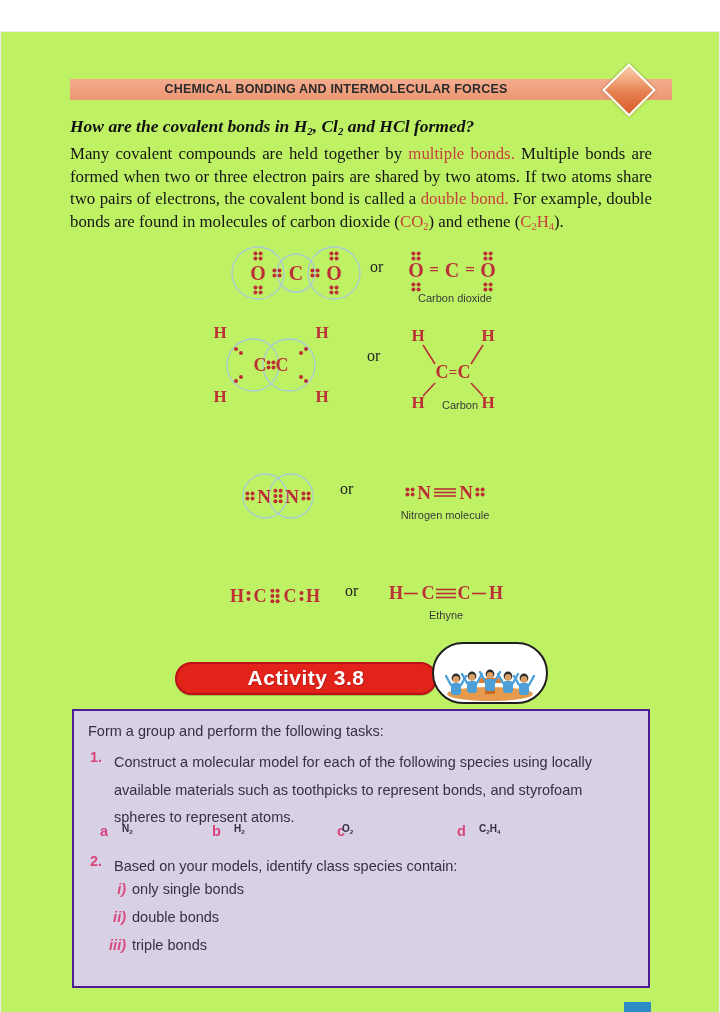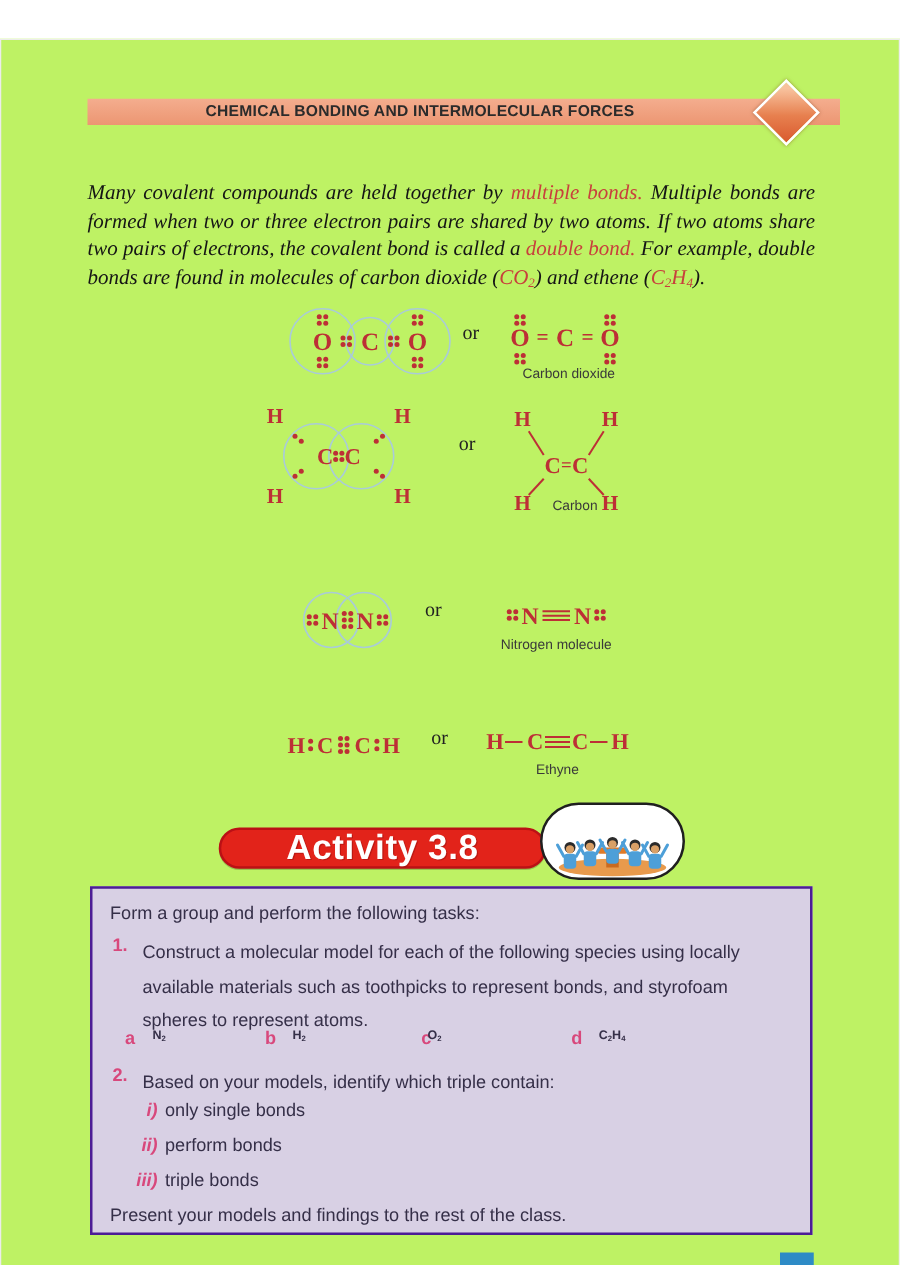--- a/index.html
+++ b/index.html
@@ -10,40 +10,40 @@
   .banner{position:absolute;left:70px;top:48px;width:602px;height:21px;
     background:linear-gradient(#f4ad8e,#ec9672);}
   .banner-title{display:block;text-align:center;padding-right:70px;line-height:21px;
     font-family:"Liberation Sans",sans-serif;font-weight:bold;font-size:12.5px;color:#2b2b2b;letter-spacing:.2px;}
   .diamond{position:absolute;left:610px;top:40px;width:34px;height:34px;transform:rotate(45deg);
     background:linear-gradient(135deg,#f8c29e 10%,#e7804f 55%,#d95a2e 100%);
     border:2.5px solid #fff;box-shadow:0 0 3px rgba(120,60,20,.5);}
 
   
   .heading{position:absolute;left:70px;top:85px;width:582px;font-size:17.5px;font-weight:bold;font-style:italic;color:#111;}
-  .para{position:absolute;left:70px;width:582px;font-size:16.8px;line-height:22.5px;color:#151515;text-align:justify;font-style:italic;}
+  .para{position:absolute;left:70px;width:582px;font-size:16.8px;line-height:22.5px;color:#151515;text-align:justify;}
   #para1{top:112px;} #para2{top:385px;} #para3{top:496px;}
   .red{color:#c8403c;}
   sub{font-size:.62em;vertical-align:-.28em;line-height:0;}
 
   .or{position:absolute;font-size:16px;color:#222;}
 
   
   .dg{position:absolute;}
   .atom{font-family:"Liberation Serif",serif;font-weight:bold;fill:#bd2f36;}
   .orb{fill:none;stroke:#a9cbd9;stroke-width:1.3;}
   .dot{fill:#bd2f36;}
   .bond{stroke:#bd2f36;stroke-width:1.6;fill:none;}
   .cap{font-family:"Liberation Sans",sans-serif;font-size:11px;fill:#3a3a3a;font-weight:normal;}
 
   
   .act-pill{position:absolute;left:175px;top:631px;width:262px;height:33px;border-radius:18px;
     background:#e2231a;border:2.5px solid #bb1015;box-sizing:border-box;box-shadow:0 1px 0 rgba(0,0,0,.2);}
   .act-pill span{display:block;text-align:center;line-height:28px;color:#fff;font-family:"Liberation Sans",sans-serif;
-    font-weight:bold;font-size:28px;letter-spacing:.5px;text-shadow:1px 1px 0 rgba(130,10,10,.4);}
+    font-weight:bold;font-size:21px;letter-spacing:.5px;text-shadow:1px 1px 0 rgba(130,10,10,.4);}
   .act-illo{position:absolute;left:432px;top:611px;width:116px;height:62px;border:2px solid #1f1f1f;border-radius:31px;
     background:#fff;box-sizing:border-box;overflow:hidden;}
 
   
   .act-box{position:absolute;left:72px;top:678px;width:578px;height:279px;box-sizing:border-box;
     background:#d8d0e4;border:2px solid #4c1d95;font-family:"Liberation Sans",sans-serif;color:#352f48;font-size:14.5px;}
   .act-box .row{position:absolute;}
   .pink{color:#d8487c;font-weight:bold;}
   .item{display:flex;}
   .item .num{width:24px;flex:none;}
@@ -58,20 +58,21 @@
 </head>
 <body>
 
 <div class="page">
 
   <div class="banner">
     <span class="banner-title">CHEMICAL BONDING AND INTERMOLECULAR FORCES</span>
   </div>
   <div class="diamond"></div>
 
+  <div class="heading"><span>How are the covalent bonds in </span><span>H</span><sub>2</sub><span>, </span><span>Cl</span><sub>2</sub><span> and HCl formed?</span></div>
   <div class="para" id="para1"><span>Many covalent compounds are held together by </span><span class="red">multiple bonds.</span><span> Multiple bonds are formed when two or three electron pairs are shared by two atoms. If two atoms share two pairs of electrons, the covalent bond is called a </span><span class="red">double bond.</span><span> For example, double bonds are found in molecules of carbon dioxide (</span><span class="red">CO</span><sub class="red">2</sub><span>) and ethene (</span><span class="red">C</span><sub class="red">2</sub><span class="red">H</span><sub class="red">4</sub><span>).</span></div>
 
   <svg class="dg" style="left:226px;top:212px" width="140" height="60" viewBox="0 0 140 60">
     <circle class="orb" cx="32" cy="30" r="26"></circle>
       <circle class="orb" cx="70" cy="30" r="19"></circle>
       <circle class="orb" cx="108" cy="30" r="26"></circle>
     <circle class="dot" cx="29.4" cy="10.4" r="2"></circle>
       <circle class="dot" cx="34.6" cy="10.4" r="2"></circle>
       <circle class="dot" cx="29.4" cy="15.6" r="2"></circle>
       <circle class="dot" cx="34.6" cy="15.6" r="2"></circle>
@@ -299,34 +300,33 @@
       <span class="pink" style="position:absolute;left:138px;">b</span>
       <span class="species-f" style="position:absolute;left:160px;"><span>H</span><sub>2</sub></span>
       <span class="pink" style="position:absolute;left:263px;">c</span>
       <span class="species-f" style="position:absolute;left:268px;"><span>O</span><sub>2</sub></span>
       <span class="pink" style="position:absolute;left:383px;">d</span>
       <span class="species-f" style="position:absolute;left:405px;"><span>C</span><sub>2</sub><span>H</span><sub>4</sub></span>
     </div>
 
     <div class="row item" style="left:16px;top:142px;">
       <span class="num pink">2.</span>
-      <span class="itxt">Based on your models, identify which triple contain:</span>
+      <span class="itxt">Based on your models, identify class species contain:</span>
     </div>
 
     <div class="row" style="top:170px;width:574px;">
       <span class="roman pink" style="left:26px;">i)</span>
       <span style="position:absolute;left:58px;">only single bonds</span>
     </div>
     <div class="row" style="top:198px;width:574px;">
       <span class="roman pink" style="left:26px;text-align:right;">ii)</span>
-      <span style="position:absolute;left:58px;">perform bonds</span>
+      <span style="position:absolute;left:58px;">double bonds</span>
     </div>
     <div class="row" style="top:226px;width:574px;">
       <span class="roman pink" style="left:26px;">iii)</span>
       <span style="position:absolute;left:58px;">triple bonds</span>
     </div>
 
-    <div class="row" style="left:14px;top:254px;width:546px;">Present your models and findings to the rest of the class.</div>
   </div>
 
   <div class="pagenum">81</div>
 
 </div>
 
 </body></html>

